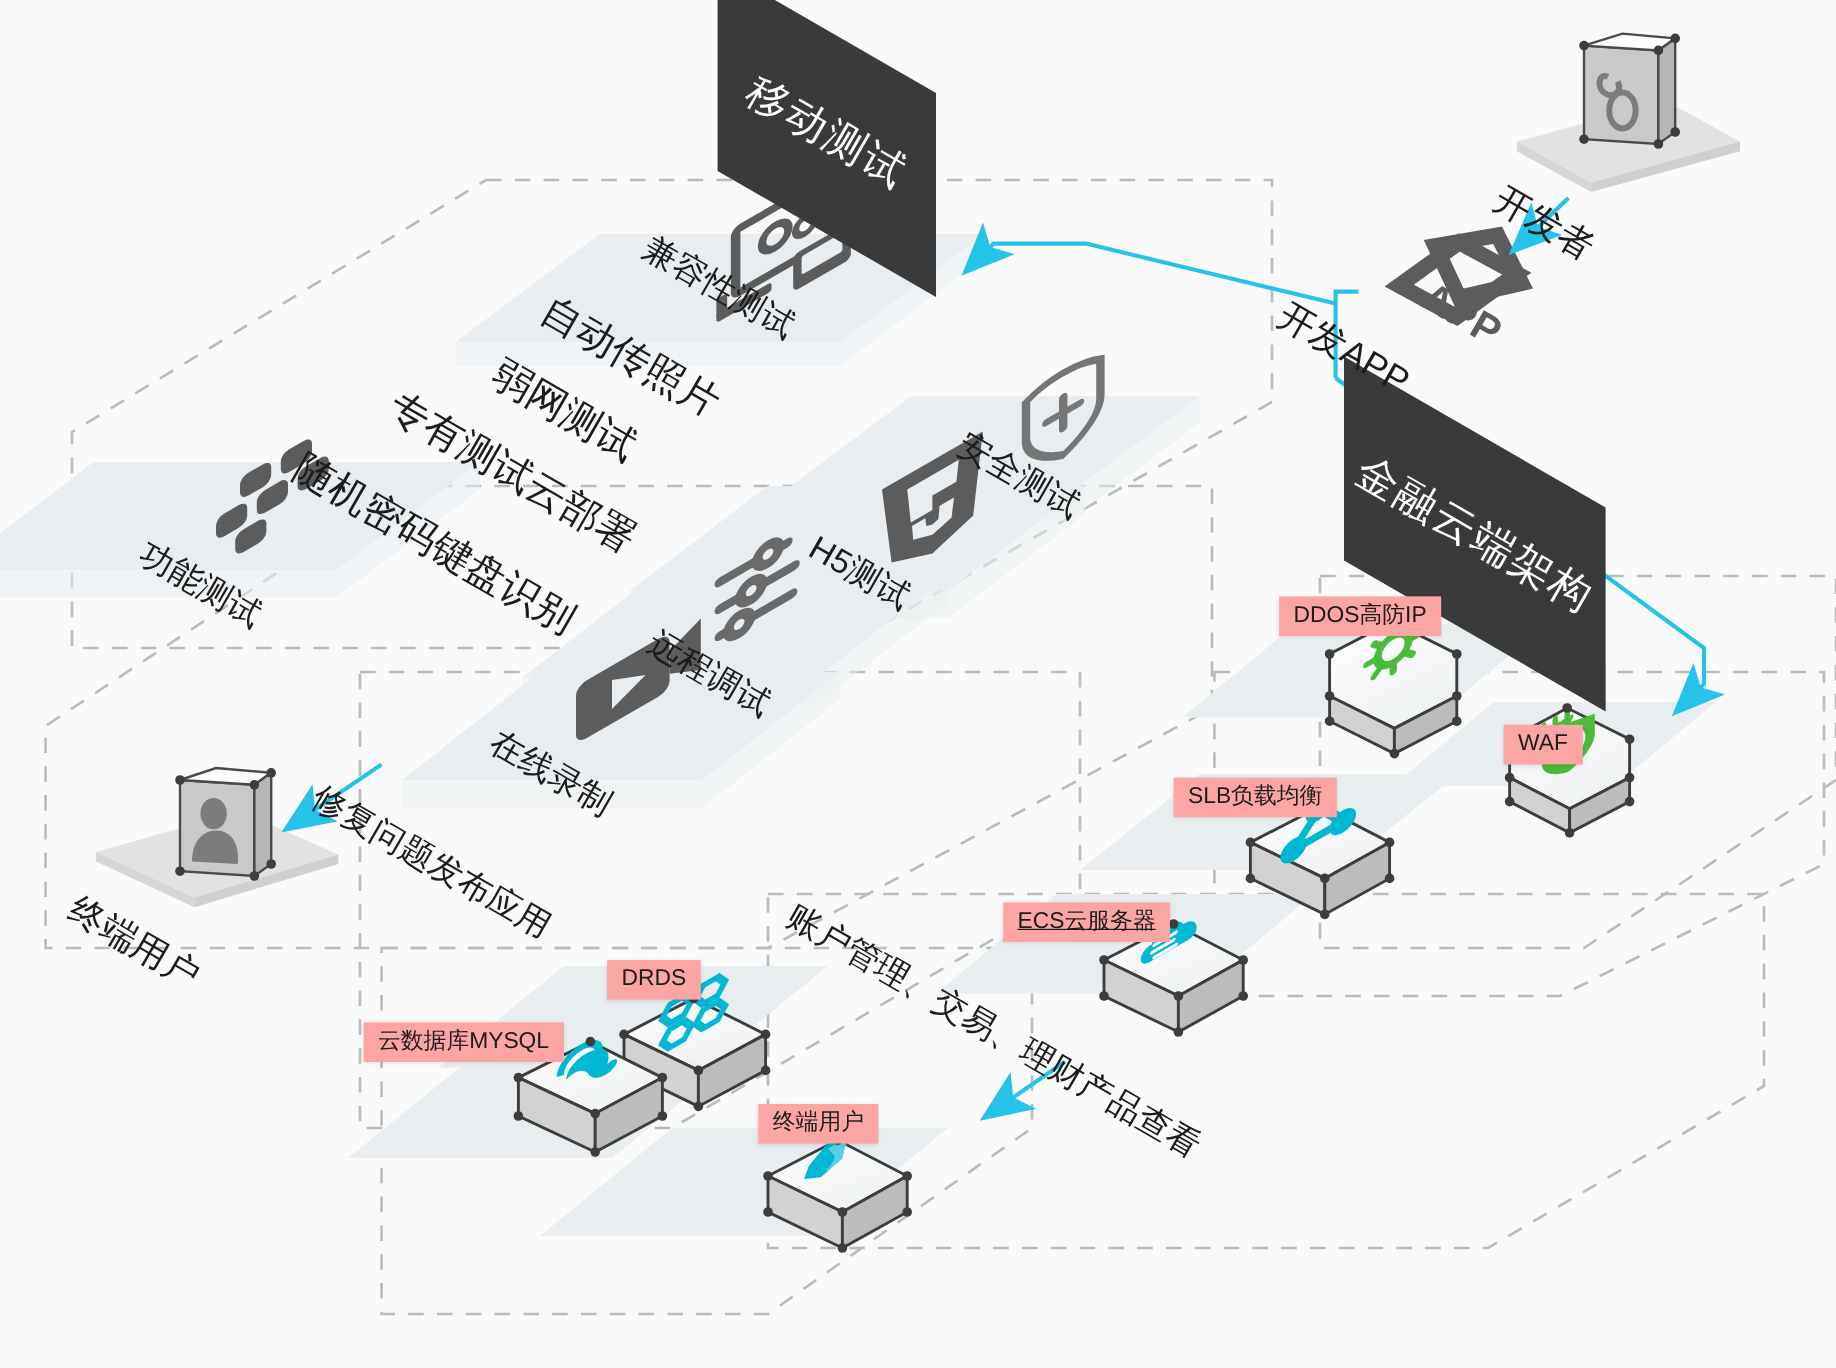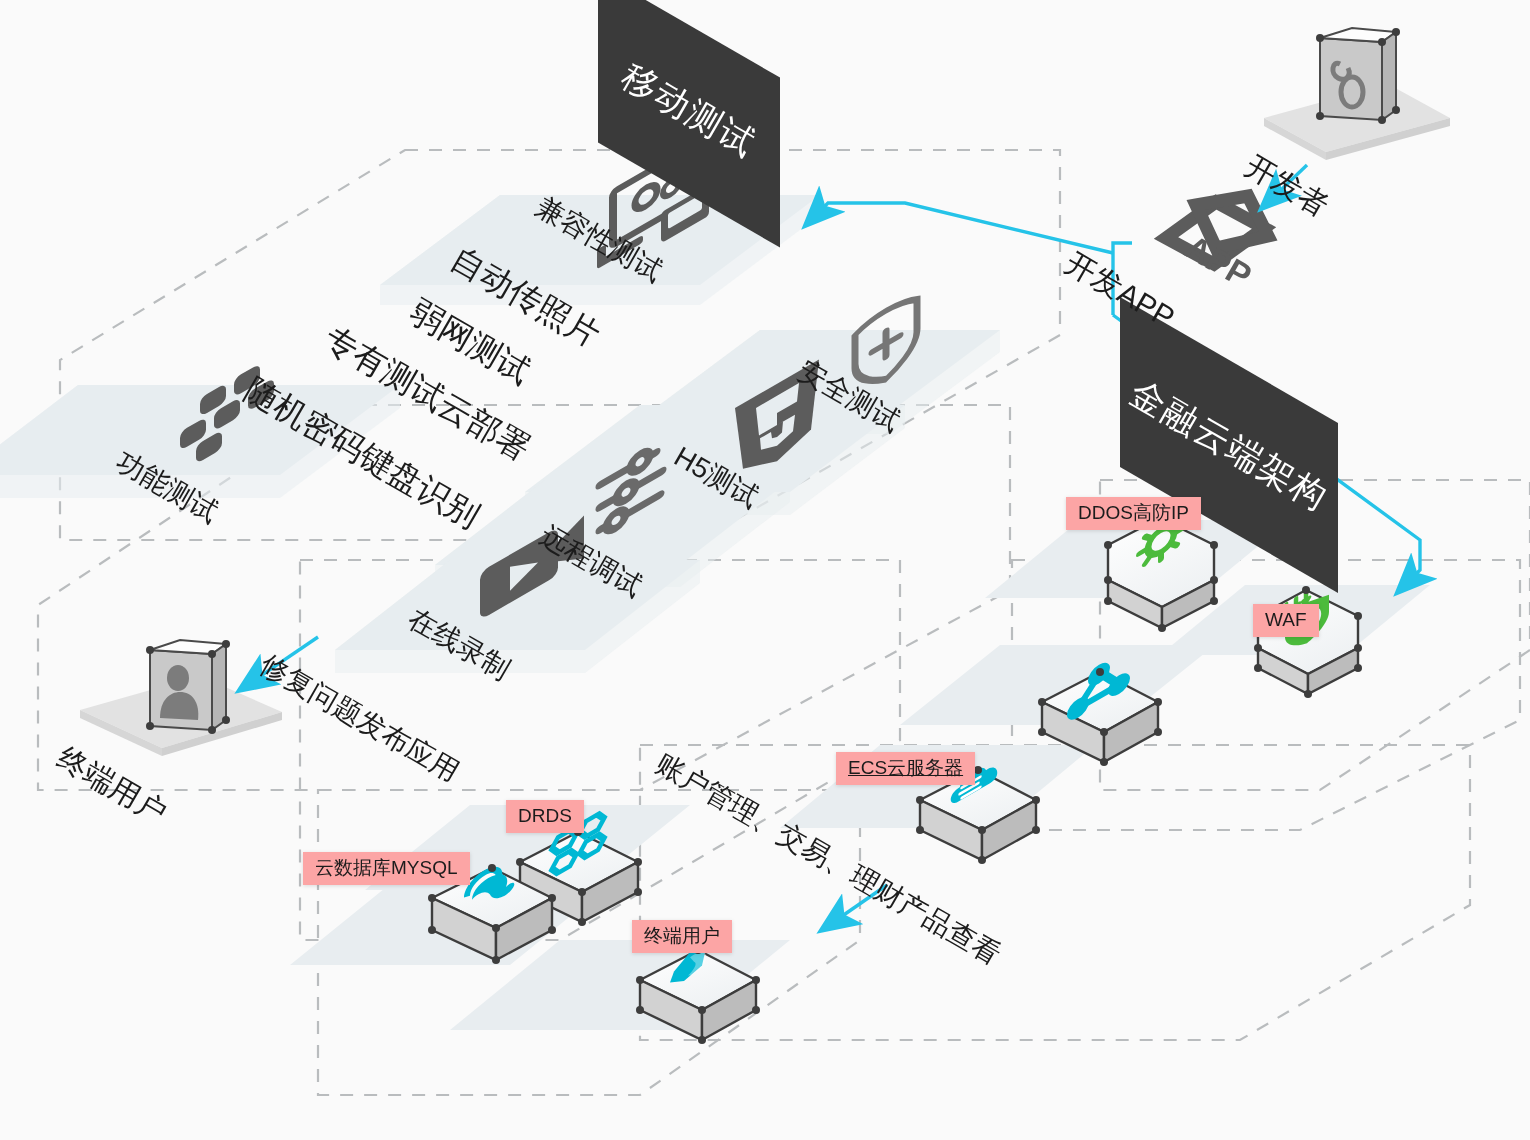--- a/index.html
+++ b/index.html
@@ -430,18 +430,19 @@
 
 <div class="isotext" style="left:1258px;top:146px;font-size:30px;">开发者</div>
 <div class="isotext" style="left:70px;top:738px;font-size:30px;">终端用户</div>
 <div class="isotext" style="left:1078px;top:243px;font-size:30px;">开发APP</div>
 
 <div class="flowtext" style="left:272px;top:646px;">修复问题发布应用</div>
 <div class="flowtext" style="left:668px;top:745px;">账户管理、交易、理财产品查看</div>
 
 <div class="chip" style="left:1066px;top:497px;">DDOS高防IP</div>
 <div class="chip" style="left:1253px;top:568px;margin-top:36px;">WAF</div>
+<div class="chip" style="left:978px;top:648px;">SLB负载均衡</div>
 <div class="chip" style="left:836px;top:752px;text-decoration:underline;">ECS云服务器</div>
 <div class="chip" style="left:506px;top:800px;">DRDS</div>
 <div class="chip" style="left:303px;top:852px;">云数据库MYSQL</div>
 <div class="chip" style="left:632px;top:920px;">终端用户</div>
 
 </div>
 
 </body></html>

